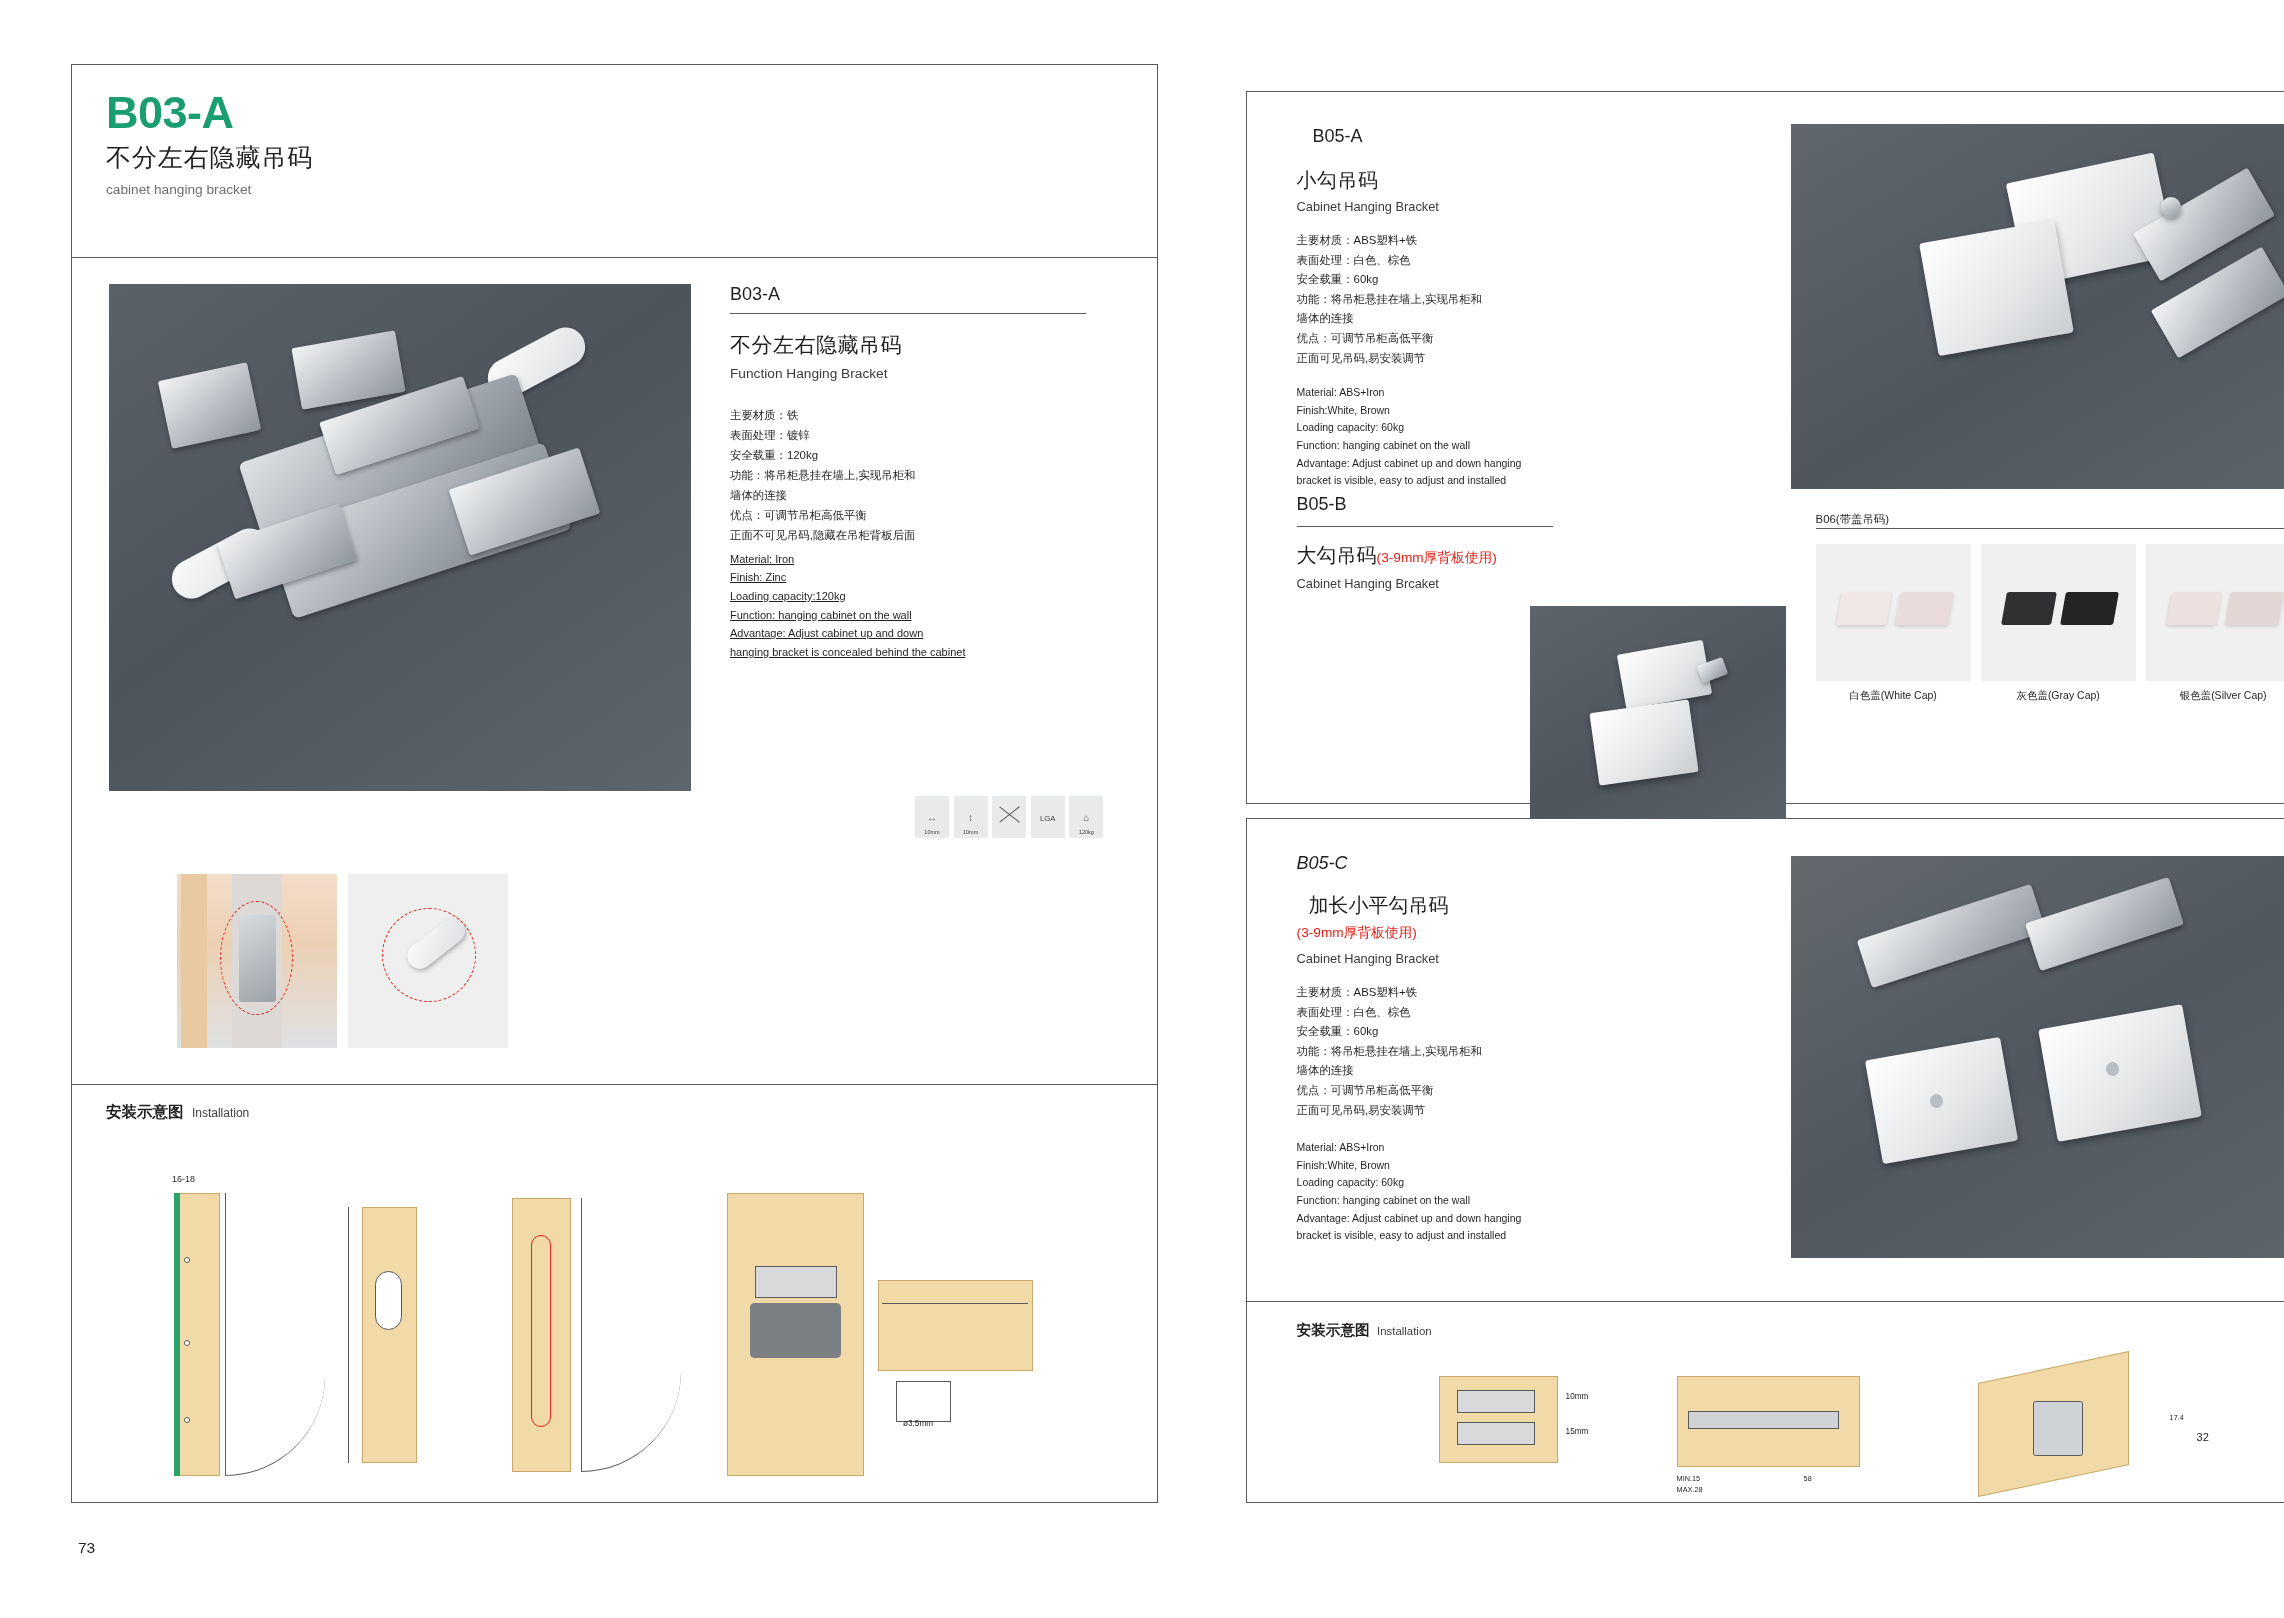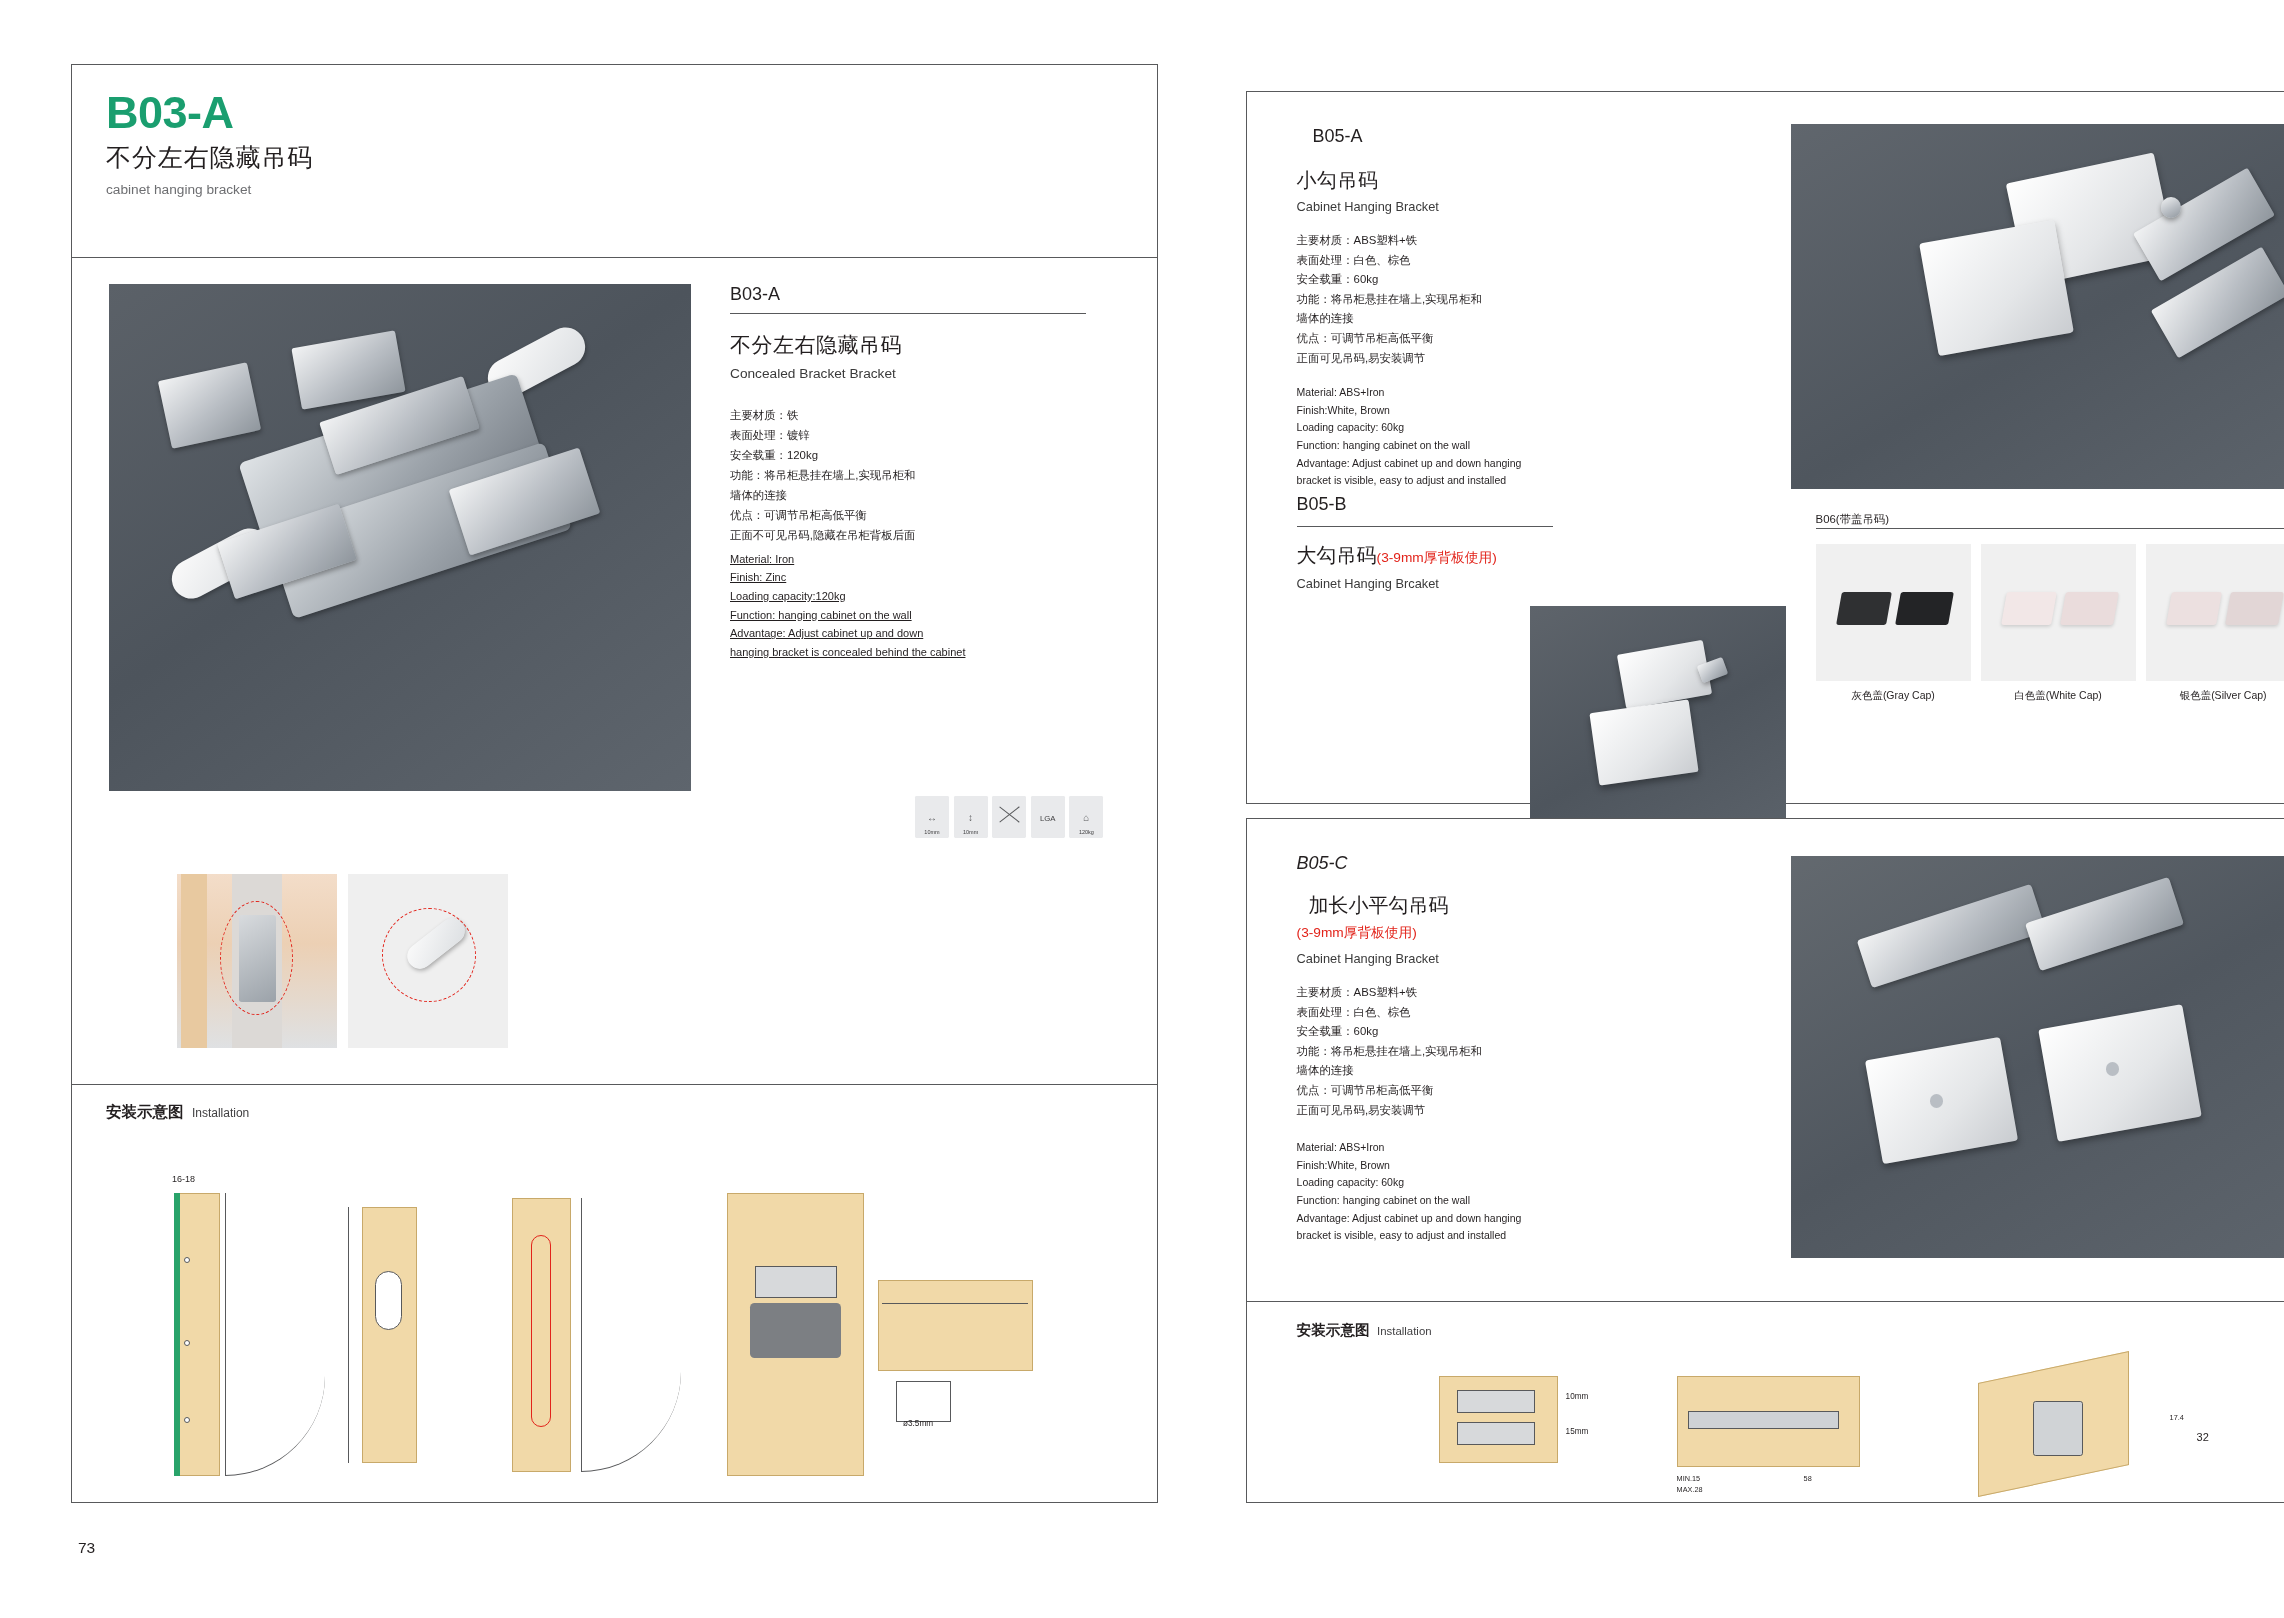--- a/index.html
+++ b/index.html
@@ -175,21 +175,21 @@
         <div class="hw dark" style="left:164px; top:201px; width:292px; height:91px; transform:rotate(-18deg); border-radius:6.4px;"></div>
         <div class="hw" style="left:215px; top:114px; width:151px; height:55px; transform:rotate(-18deg);"></div>
         <div class="hw" style="left:347px; top:183px; width:137px; height:69px; transform:rotate(-18deg);"></div>
         <div class="hw" style="left:114px; top:238px; width:128px; height:59px; transform:rotate(-18deg);"></div>
       </div>
 
       <div class="spec-col">
         <div class="spec-code">B03-A</div>
         <div class="spec-code-underline"></div>
         <div class="spec-cn-title">不分左右隐藏吊码</div>
-        <div class="spec-en-title">Concealed Bracket Bracket</div>
+        <div class="spec-en-title">Function Hanging Bracket</div>
         <div class="spec-cn-body" style="white-space:pre-line">主要材质：铁
 表面处理：镀锌
 安全载重：120kg
 功能：将吊柜悬挂在墙上,实现吊柜和
 墙体的连接
 优点：可调节吊柜高低平衡
 正面不可见吊码,隐藏在吊柜背板后面</div>
         <div class="spec-en-body" style="white-space:pre-line">Material: Iron
 Finish: Zinc
 Loading capacity:120kg
@@ -311,31 +311,31 @@
         <div class="whitepart" style="left:64px; top:100px; width:100px; height:73px; transform:rotate(-8deg); border-radius:2.7px;"></div>
         <div class="hw" style="left:169px; top:55px; width:27px; height:18px; transform:rotate(-20deg);"></div>
       </div>
 
       <div class="b06-label">B06(带盖吊码)</div>
       <div class="b06-line"></div>
 
       <div class="cap-row">
         <div class="cap-cell">
           <div class="cap-photo">
+            <div style="position:absolute;left:23px;top:48px;width:50px;height:33px;background:#f2e7e7;border-radius:2.7px;transform:skewX(-10deg);box-shadow:0 1.8px 3.7px rgba(0,0,0,.15);"></div>
+            <div style="position:absolute;left:82px;top:48px;width:53px;height:33px;background:#eadcdc;border-radius:2.7px;transform:skewX(-10deg);box-shadow:0 1.8px 3.7px rgba(0,0,0,.15);"></div>
+          </div>
+          <div class="cap-caption">白色盖(White Cap)</div>
+        </div>
+        <div class="cap-cell">
+          <div class="cap-photo">
             <div style="position:absolute;left:23px;top:48px;width:50px;height:33px;background:#2f3032;border-radius:2.7px;transform:skewX(-10deg);"></div>
             <div style="position:absolute;left:82px;top:48px;width:53px;height:33px;background:#232426;border-radius:2.7px;transform:skewX(-10deg);"></div>
           </div>
           <div class="cap-caption">灰色盖(Gray Cap)</div>
-        </div>
-        <div class="cap-cell">
-          <div class="cap-photo">
-            <div style="position:absolute;left:23px;top:48px;width:50px;height:33px;background:#f2e7e7;border-radius:2.7px;transform:skewX(-10deg);box-shadow:0 1.8px 3.7px rgba(0,0,0,.15);"></div>
-            <div style="position:absolute;left:82px;top:48px;width:53px;height:33px;background:#eadcdc;border-radius:2.7px;transform:skewX(-10deg);box-shadow:0 1.8px 3.7px rgba(0,0,0,.15);"></div>
-          </div>
-          <div class="cap-caption">白色盖(White Cap)</div>
         </div>
         <div class="cap-cell">
           <div class="cap-photo">
             <div style="position:absolute;left:23px;top:48px;width:50px;height:33px;background:#ece0e0;border-radius:2.7px;transform:skewX(-10deg);box-shadow:0 1.8px 3.7px rgba(0,0,0,.15);"></div>
             <div style="position:absolute;left:82px;top:48px;width:53px;height:33px;background:#e2d6d6;border-radius:2.7px;transform:skewX(-10deg);box-shadow:0 1.8px 3.7px rgba(0,0,0,.15);"></div>
           </div>
           <div class="cap-caption">银色盖(Silver Cap)</div>
         </div>
       </div>
     </div>

